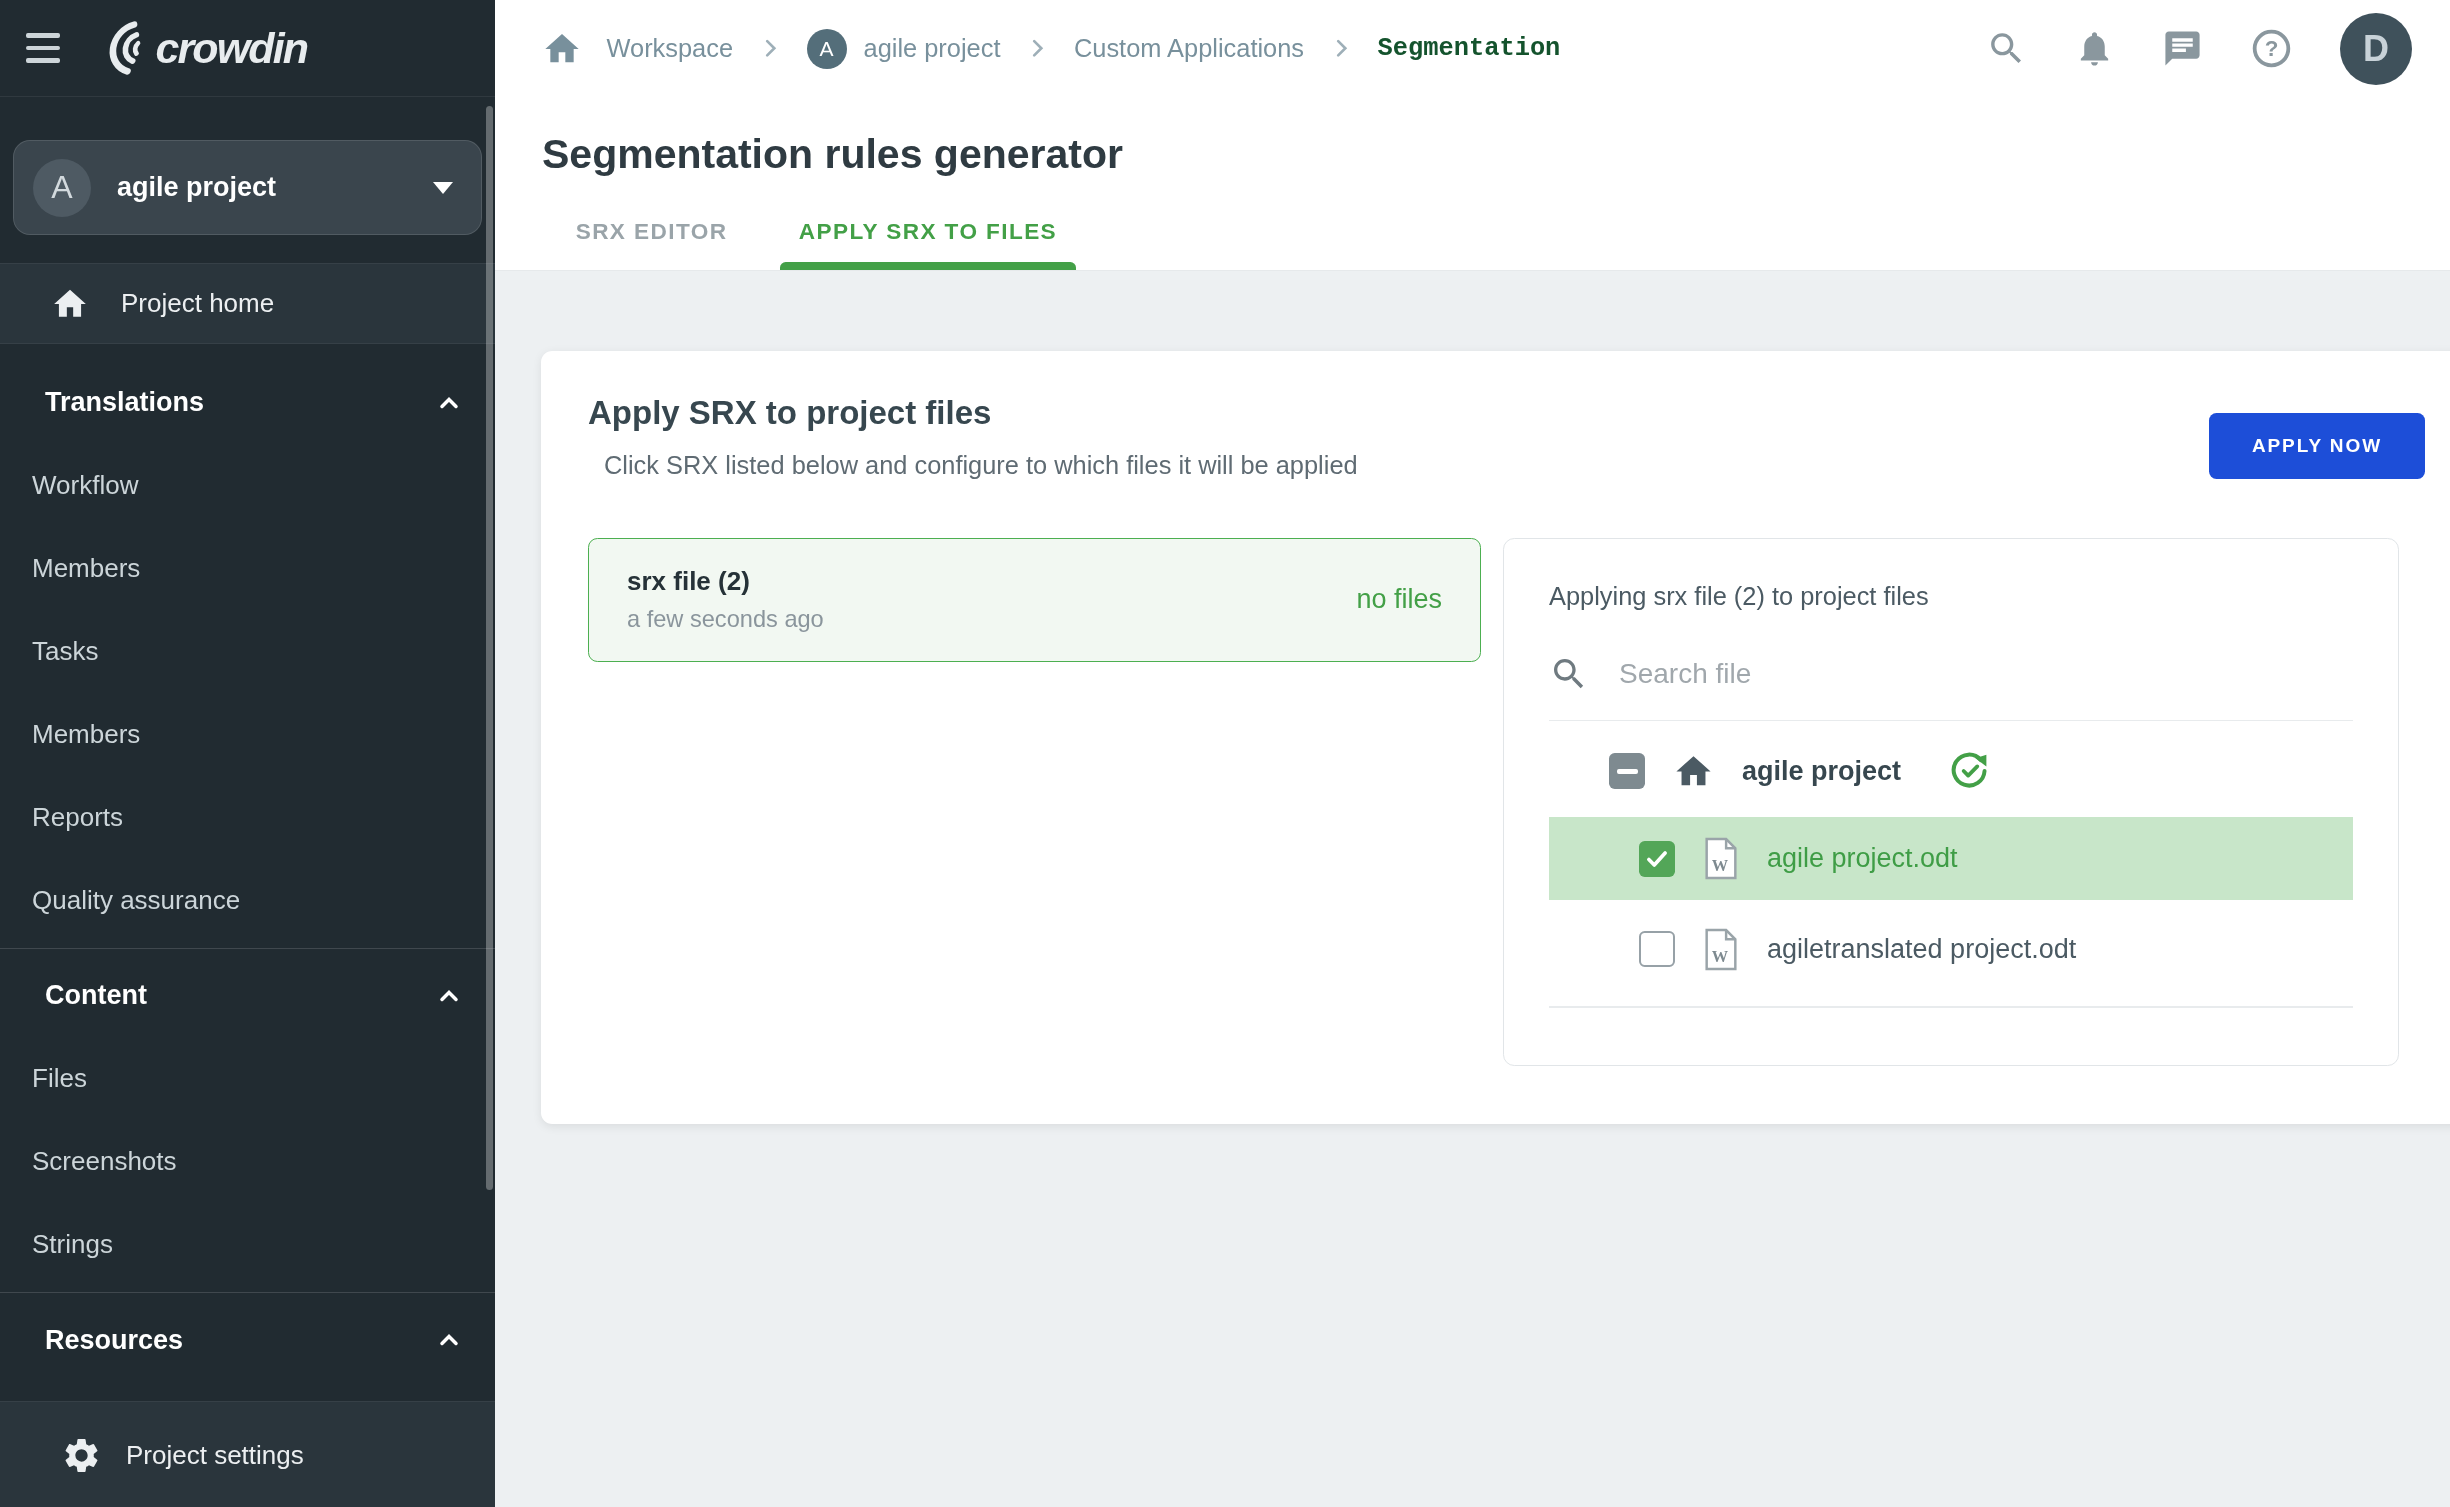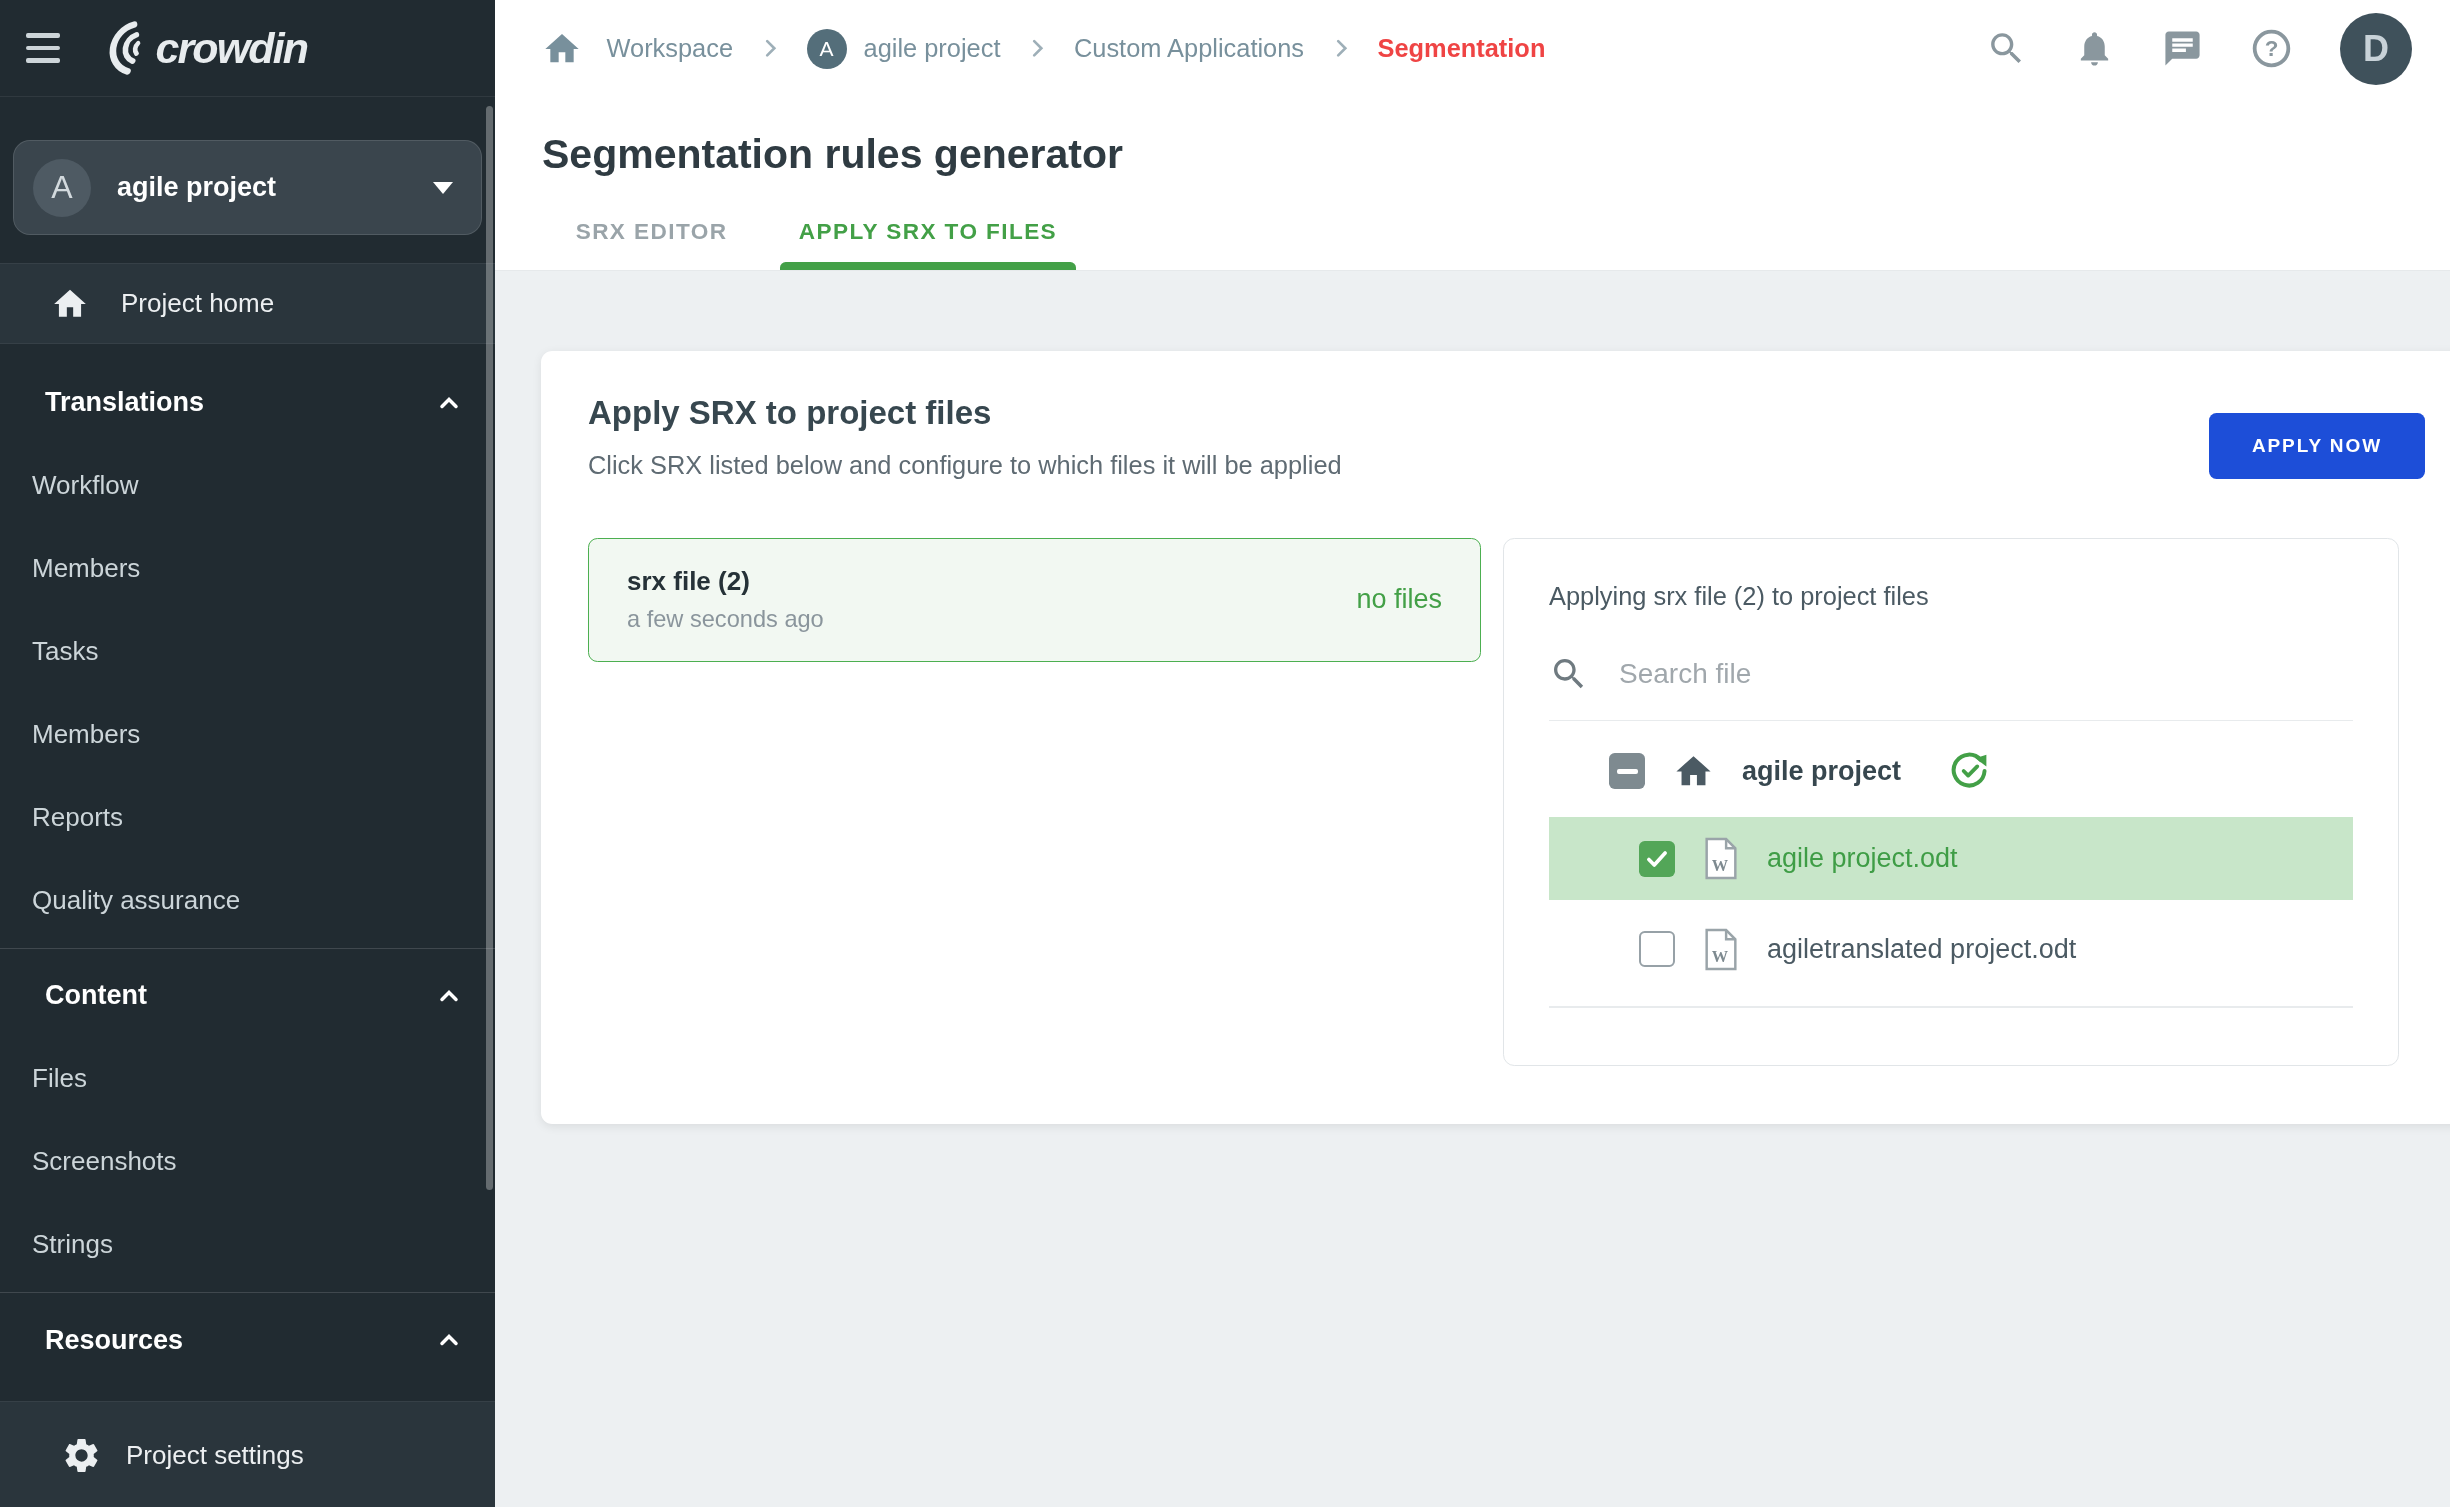--- a/index.html
+++ b/index.html
@@ -33,37 +33,37 @@
   .scroll-thumb { position:absolute; right:1.9px; top:106px; width:7.5px; height:1084px; background:rgba(255,255,255,0.30); border-radius:3.8px; }
 
   
   .main { flex:1; display:flex; flex-direction:column; min-width:0; }
 
   .topbar { height:97px; flex:none; background:#ffffff; display:flex; align-items:center; padding:0 38px 0 47px; }
   .breadcrumb { display:flex; align-items:center; gap:24.5px; font-size:25.4px; color:#78909c; }
   .crumb { cursor:pointer; }
   .crumb-with-avatar { display:flex; align-items:center; gap:17px; cursor:pointer; }
   .crumb-avatar { width:40px; height:40px; border-radius:50%; background:#546e7a; color:#ffffff; font-size:21px; display:flex; align-items:center; justify-content:center; }
-  .crumb-current { color:#ef4444; font-weight:700; }
+  .crumb-current { color:#14532d; font-weight:700;font-family:Liberation Mono, monospace; }
   .topbar-right { margin-left:auto; display:flex; align-items:center; gap:47px; }
   .topbar-icon { cursor:pointer; display:flex; }
   .user-avatar { width:72px; height:72px; border-radius:50%; background:#3f515b; color:#c8d2d8; font-size:36px; font-weight:600; display:flex; align-items:center; justify-content:center; cursor:pointer; }
 
   .page-header { background:#ffffff; padding:34px 0 0 47px; flex:none; border-bottom:0.9px solid #e6e9eb; }
   .page-title { font-size:41px; font-weight:700; color:#2f3b42; }
   .tabs { display:flex; gap:60px; margin:41px 0 0 28px; }
   .tab { position:relative; padding:0 5.7px 24.5px; font-size:22.6px; font-weight:700; letter-spacing:1.4px; color:#9aa4a9; cursor:pointer; }
   .tab-active { color:#43a047; }
   .tab-active::after { content:""; position:absolute; left:-13px; right:-13px; bottom:0; height:7.5px; background:#43a047; border-radius:5.7px 5.7px 0 0; }
 
   .content { flex:1; background:#edf0f2; padding:80px 47px 0 46px; }
   .card { width:1927px; height:773px; background:#ffffff; border-radius:11.3px; box-shadow:0 2.8px 9.4px rgba(0,0,0,0.08); padding:43px 43px 0 47px; }
   .card-top { display:flex; align-items:flex-start; }
   .card-heading { font-size:33px; font-weight:700; color:#37474f; margin:0; }
-  .card-sub { margin-top:19px; font-size:25.4px; color:#5f6b73; }
+  .card-sub { margin-top:19px; font-size:25.4px; color:#5f6b73;margin-left:16px; }
   .apply-btn { margin-left:auto; margin-top:19px; background:#1d4ed8; color:#ffffff; font-size:19px; font-weight:700; letter-spacing:1.9px; padding:0 43px; height:66px; border-radius:7.5px; border:none; display:flex; align-items:center; cursor:pointer; font-family:"Liberation Sans", sans-serif; }
 
   .card-body { display:flex; gap:22px; margin-top:58px; align-items:flex-start; }
 
   .srx-item { width:893px; height:124px; border:1.9px solid #4caf50; background:#f2f8f2; border-radius:9.4px; display:flex; align-items:center; padding:0 38px; cursor:pointer; }
   .srx-name { font-size:26px; font-weight:700; color:#263238; }
   .srx-time { font-size:23.6px; color:#8a959c; margin-top:8.5px; }
   .srx-status { margin-left:auto; font-size:27px; color:#43a047; }
 
   .panel { width:896px; min-height:528px; border:1.9px solid #e1e5e8; border-radius:11.3px; background:#ffffff; padding:43px 0 38px; }

